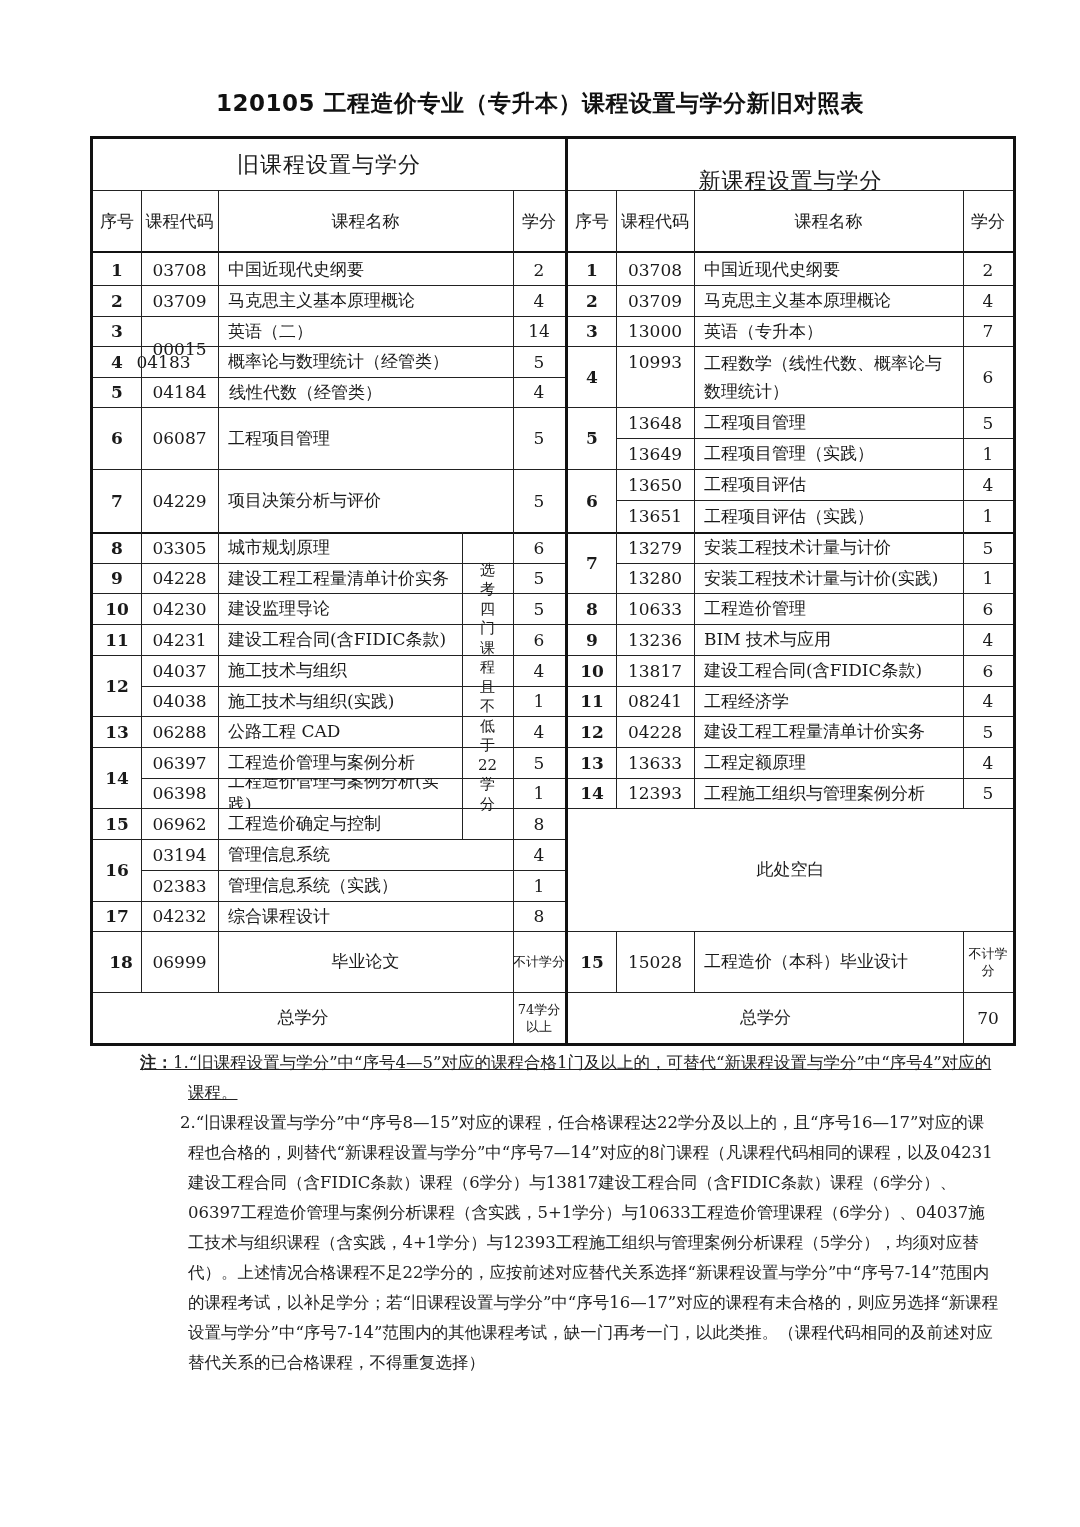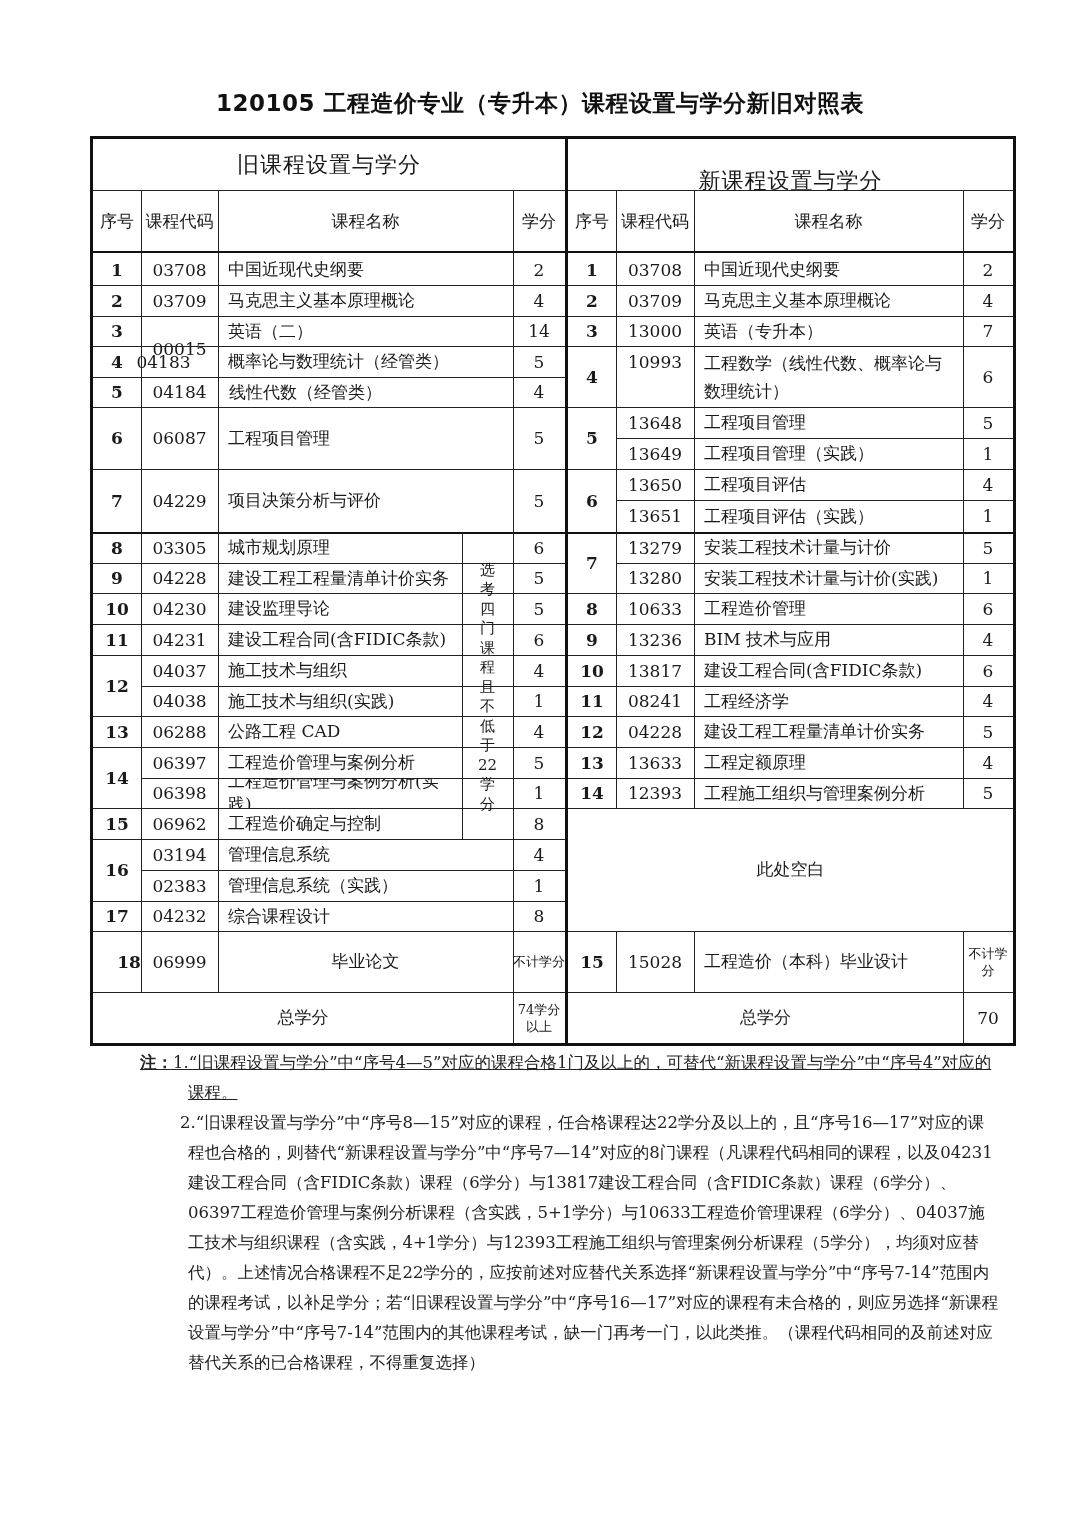--- a/index.html
+++ b/index.html
@@ -152,21 +152,21 @@
     <div class="cell l" style="left: 125px; top: 731px; width: 295px; height: 31px;">管理信息系统（实践）</div>
     <div class="cell c" style="left: 420px; top: 731px; width: 52px; height: 31px;">1</div>
     <div class="hl" style="left: 0px; width: 420px; top: 762px;"></div>
     <div class="hl" style="left: 420px; width: 52px; top: 762px;"></div>
     <div class="cell c b" style="left: 0px; top: 762px; width: 48px; height: 30px;">17</div>
     <div class="cell c" style="left: 48px; top: 762px; width: 77px; height: 30px;">04232</div>
     <div class="cell l" style="left: 125px; top: 762px; width: 295px; height: 30px;">综合课程设计</div>
     <div class="cell c" style="left: 420px; top: 762px; width: 52px; height: 30px;">8</div>
     <div class="hl" style="left: 0px; width: 420px; top: 792px;"></div>
     <div class="hl" style="left: 420px; width: 52px; top: 792px;"></div>
-    <div class="cell c b" style="left: 12px; top: 792px; width: 48px; height: 61px;">18</div>
+    <div class="cell c b" style="left: 4px; top: 792px; width: 48px; height: 61px;">18</div>
     <div class="cell c" style="left: 48px; top: 792px; width: 77px; height: 61px;">06999</div>
     <div class="cell c" style="left: 125px; top: 792px; width: 295px; height: 61px;">毕业论文</div>
     <div class="cell c small" style="left: 420px; top: 792px; width: 52px; height: 61px;">不计学分</div>
     <div class="cell c vert" style="left: 369px; top: 393px; width: 51px; height: 307px; padding-top: 4px;">
       <span>选</span>
       <span>考</span>
       <span>四</span>
       <span>门</span>
       <span>课</span>
       <span>程</span>

